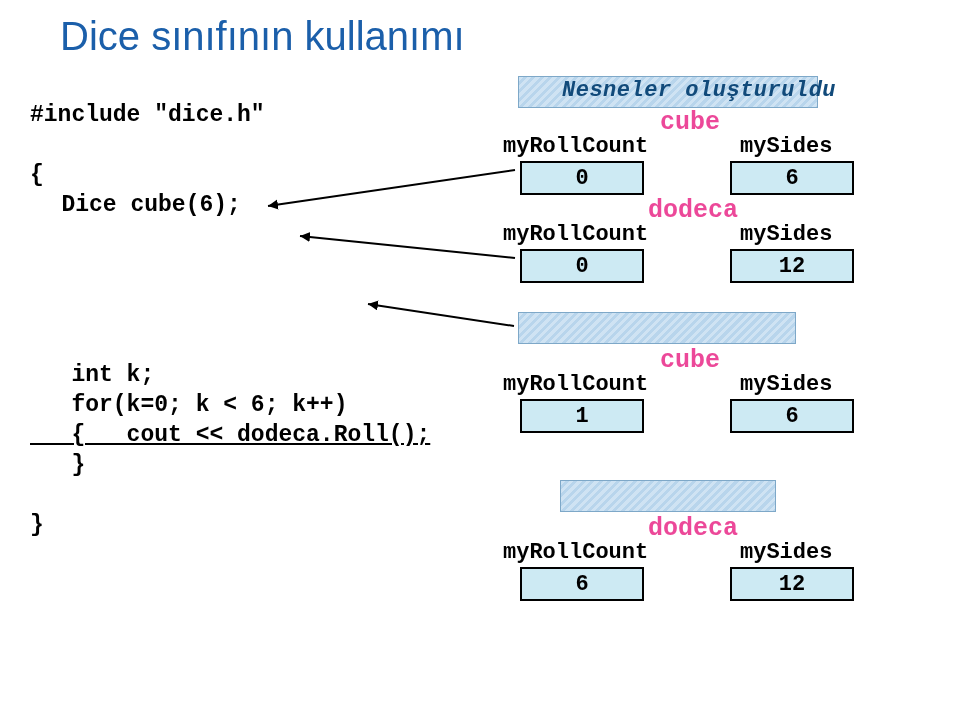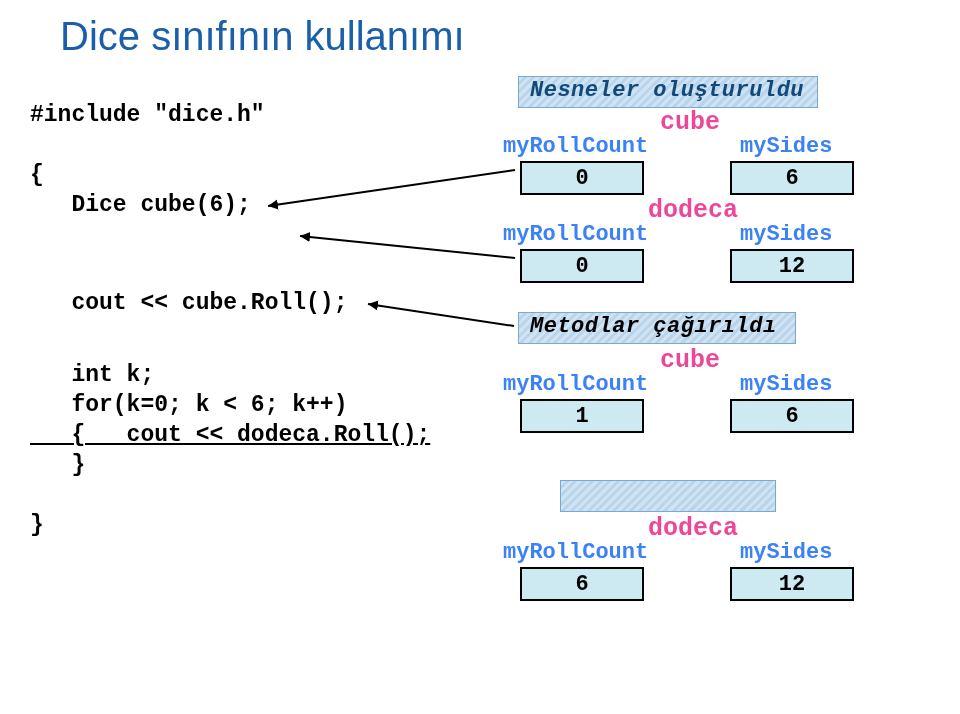--- a/index.html
+++ b/index.html
@@ -32,35 +32,36 @@
   }
   
   .label-italic {
     position: absolute;
     font-family: "Courier New", monospace;
     font-style: italic;
     font-weight: bold;
     font-size: 22px;
     letter-spacing: 0.5px;
     z-index: 3;
+    margin-left: 32px;
   }
   .obj-label {
     position: absolute;
     font-family: "Courier New", monospace;
     font-weight: bold;
     font-size: 25px;
     color: #ec4899;
     z-index: 3;
   }
   .field-label {
     position: absolute;
     font-family: "Courier New", monospace;
     font-weight: bold;
     font-size: 22px;
-    color: #3b82f6;
+    color: #000000;
     z-index: 3;
   }
   
   .valbox {
     position: absolute;
     background: #cdeaf3;
     border: 2px solid #000;
     display: flex;
     align-items: center;
     justify-content: center;
@@ -88,22 +89,21 @@
 </style>
 </head>
 <body>
 
 <div class="stage">
 
   <div class="title" style="left:60px; top:14px;">Dice sınıfının kullanımı</div>
 
   <div class="code" style="left:30px; top:102px;">#include "dice.h"</div>
   <div class="code" style="left:30px; top:162px;">{</div>
-  <div class="code" style="left:30px; top:192px;text-align:center;">   Dice cube(6);</div>
-  <div class="code" style="left:30px; top:290px;">   cout &lt;&lt; cube.Roll();</div>
+  <div class="code" style="left:20px; top:192px;text-align:center;">   Dice cube(6);</div>
   <div class="code" style="left:30px; top:362px;">   int k;</div>
   <div class="code" style="left:30px; top:392px;">   for(k=0; k &lt; 6; k++)</div>
   <div class="code" style="left:30px; top:422px;text-decoration:underline;">   {   cout &lt;&lt; dodeca.Roll();</div>
   <div class="code" style="left:30px; top:452px;">   }</div>
   <div class="code" style="left:30px; top:512px;">}</div>
 
   <div class="hatched" style="left:518px; top:76px; width:298px; height:30px;"></div>
   <div class="label-italic" style="left:530px; top:78px; color:#114a7a;">Nesneler oluşturuldu</div>
 
   <div class="obj-label" style="left:660px; top:108px;">cube</div>
@@ -112,21 +112,20 @@
   <div class="valbox" style="left:520px; top:161px; width:120px; height:30px;">0</div>
   <div class="valbox" style="left:730px; top:161px; width:120px; height:30px;">6</div>
 
   <div class="obj-label" style="left:648px; top:196px;">dodeca</div>
   <div class="field-label" style="left:503px; top:222px;">myRollCount</div>
   <div class="field-label" style="left:740px; top:222px;">mySides</div>
   <div class="valbox" style="left:520px; top:249px; width:120px; height:30px;">0</div>
   <div class="valbox" style="left:730px; top:249px; width:120px; height:30px;">12</div>
 
   <div class="hatched" style="left:518px; top:312px; width:276px; height:30px;"></div>
-  <div class="label-italic" style="left:530px; top:314px; color:#000;">Metodlar çağırıldı</div>
 
   <div class="obj-label" style="left:660px; top:346px;">cube</div>
   <div class="field-label" style="left:503px; top:372px;">myRollCount</div>
   <div class="field-label" style="left:740px; top:372px;">mySides</div>
   <div class="valbox" style="left:520px; top:399px; width:120px; height:30px;">1</div>
   <div class="valbox" style="left:730px; top:399px; width:120px; height:30px;">6</div>
 
   <div class="hatched" style="left:560px; top:480px; width:214px; height:30px;"></div>
 
   <div class="obj-label" style="left:648px; top:514px;">dodeca</div>

